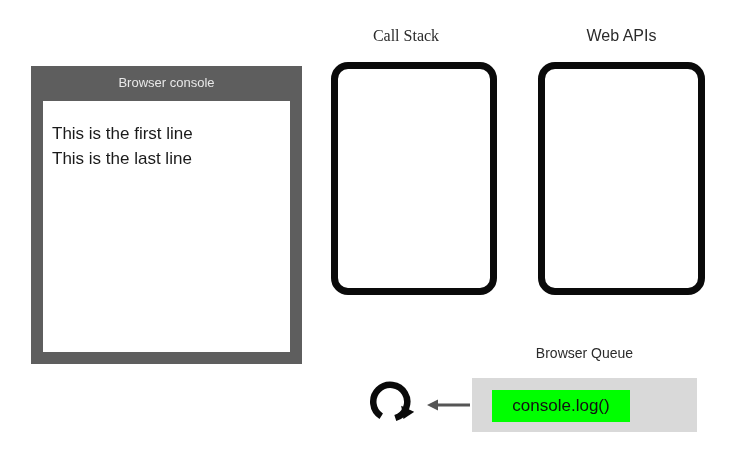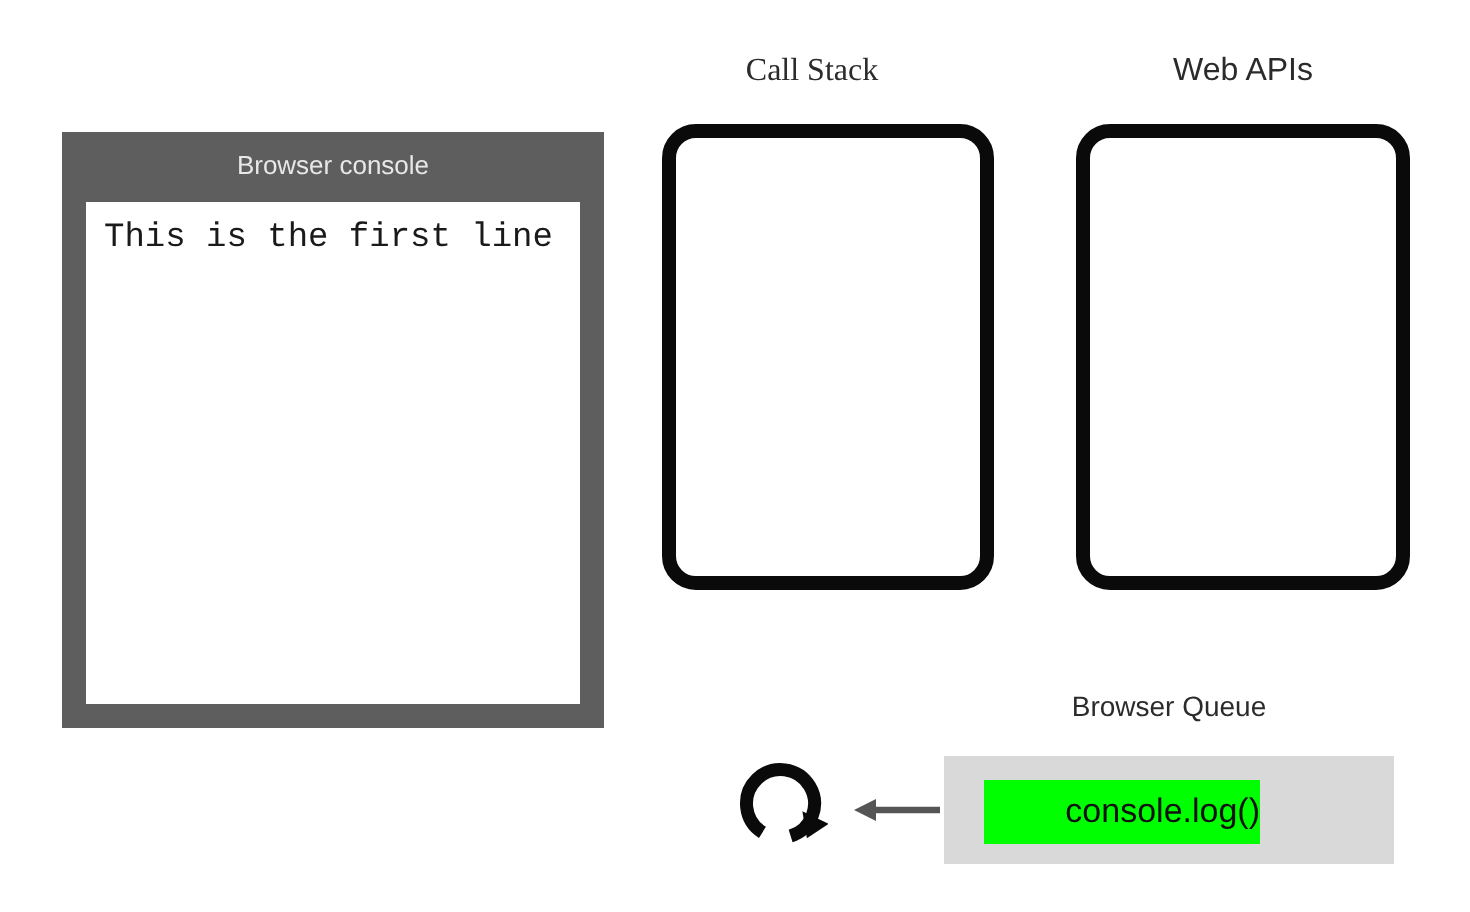--- a/index.html
+++ b/index.html
@@ -52,21 +52,21 @@
     height: 251px;
     background: #ffffff;
   }
   .console-line {
     color: #1a1a1a;
     font-size: 17px;
     line-height: 25px;
     padding-left: 9px;
     white-space: nowrap;
   }
-  .console-line.first { padding-top: 6px; font-family: Liberation Mono, monospace; }
+  .console-line.first { padding-top: 20px; }
 
   
   .box-label {
     position: absolute;
     text-align: center;
     color: #2b2b2b;
     font-size: 16px;
     line-height: 20px;
     white-space: nowrap;
   }
@@ -126,38 +126,39 @@
   }
   #callback-chip {
     position: absolute;
     left: 20px;
     top: 12px;
     width: 138px;
     height: 32px;
     background: #00ff00;
     display: flex;
     align-items: center;
-    justify-content: flex-end;
+    justify-content: center;
   }
   #callback-chip span {
     color: #111111;
     font-size: 17px;
     line-height: 20px;
     white-space: nowrap;
   }
 </style>
 </head>
 <body>
 
 <div id="canvas">
 
   <div class="console-panel">
     <div class="console-title">Browser console</div>
     <div class="console-screen">
       <div class="console-line first">This is the first line</div>
+      <div class="console-line">This is the last line</div>
     </div>
   </div>
 
   <div class="box-label" id="call-stack-label">Call Stack</div>
   <div class="round-box" id="call-stack-box"></div>
 
   <div class="box-label" id="web-apis-label">Web APIs</div>
   <div class="round-box" id="web-apis-box"></div>
 
   <svg id="event-loop-icon" viewBox="0 0 48 48">

